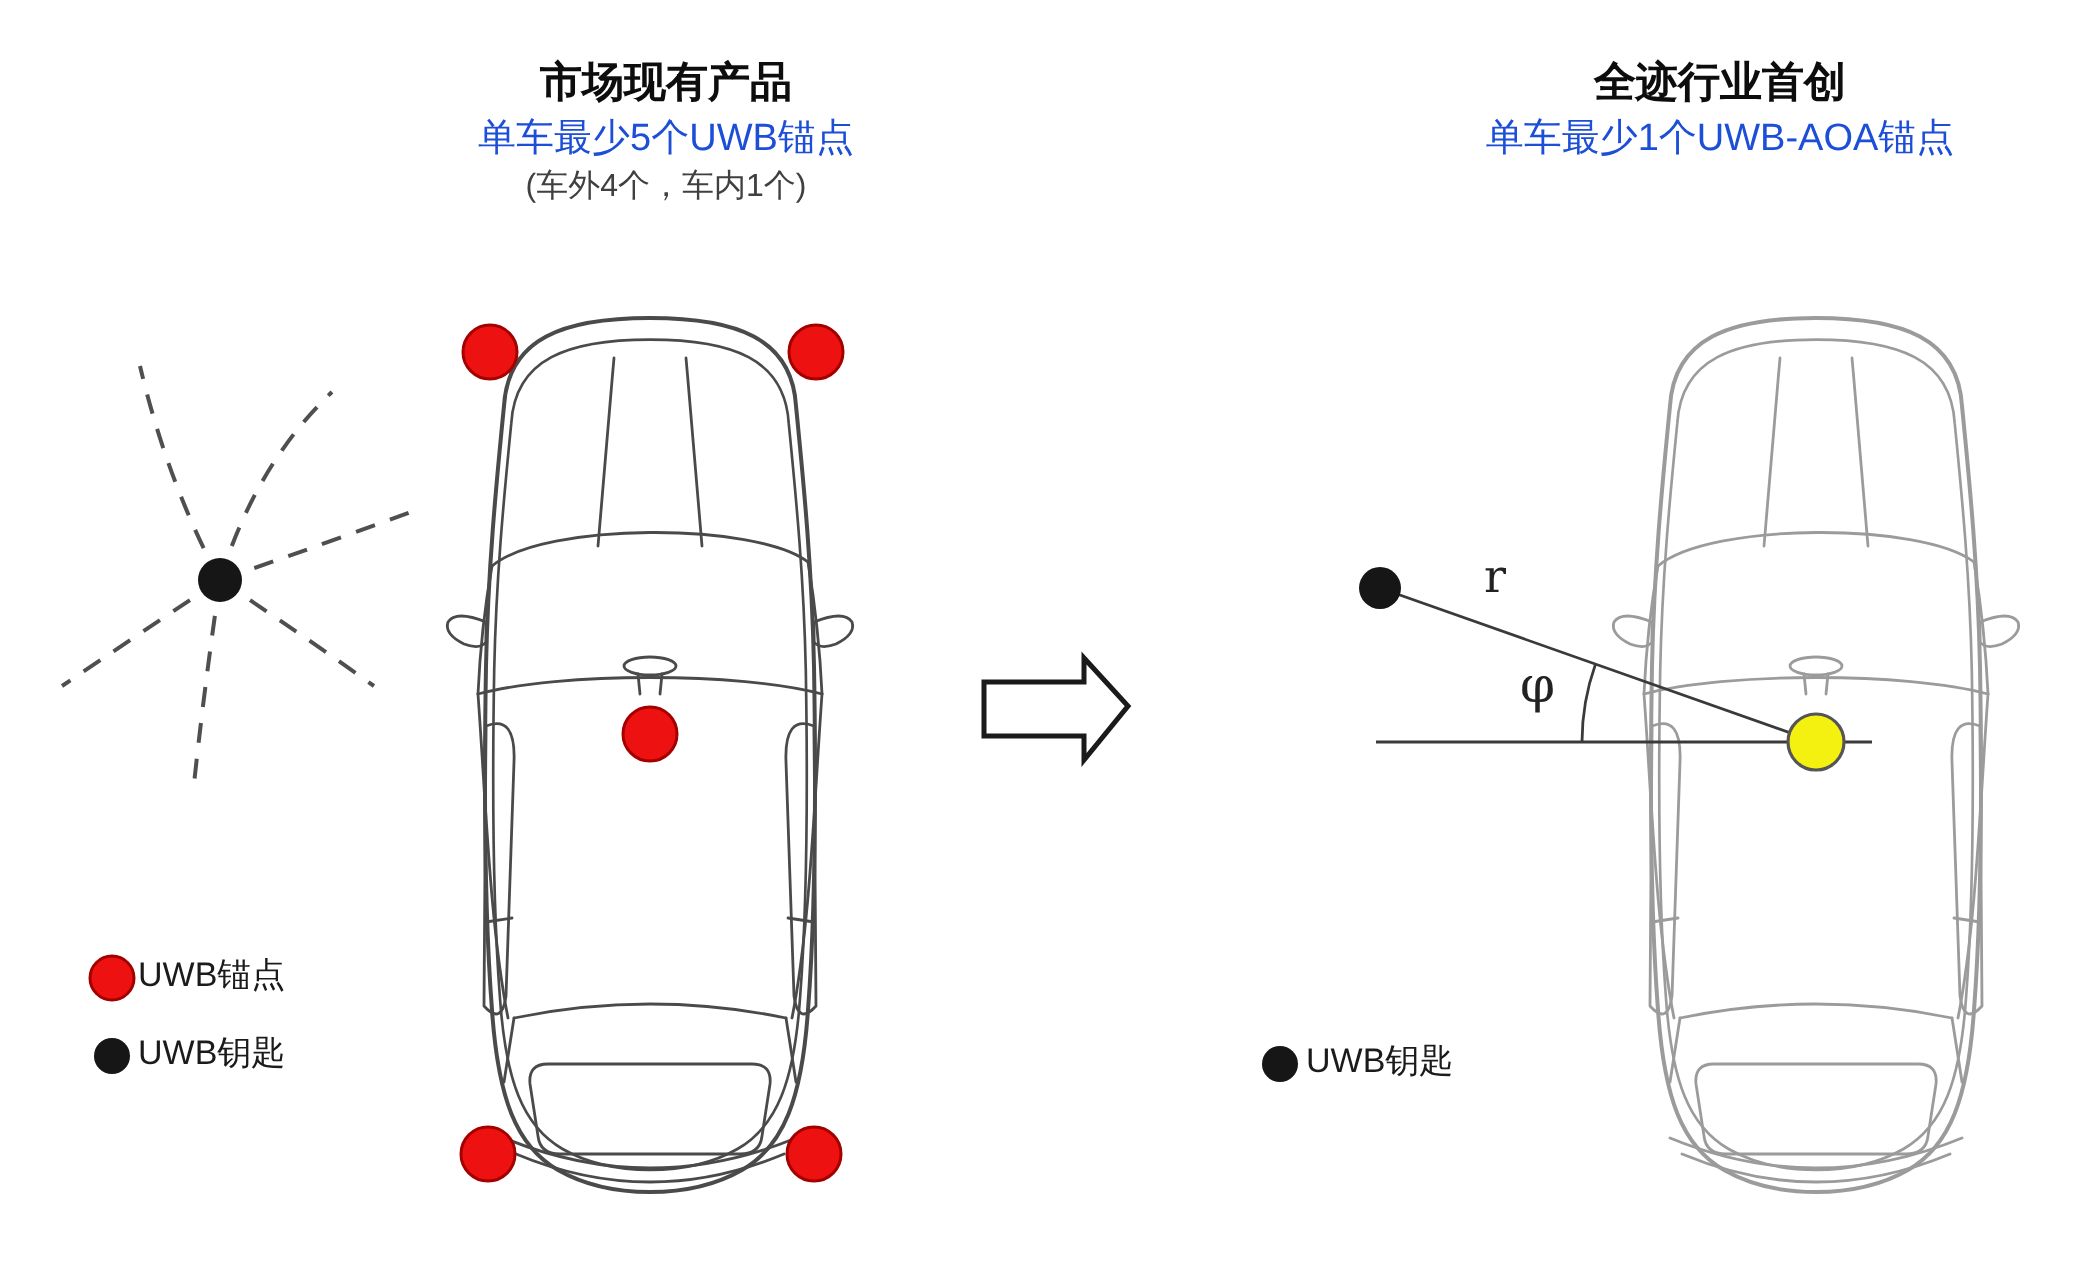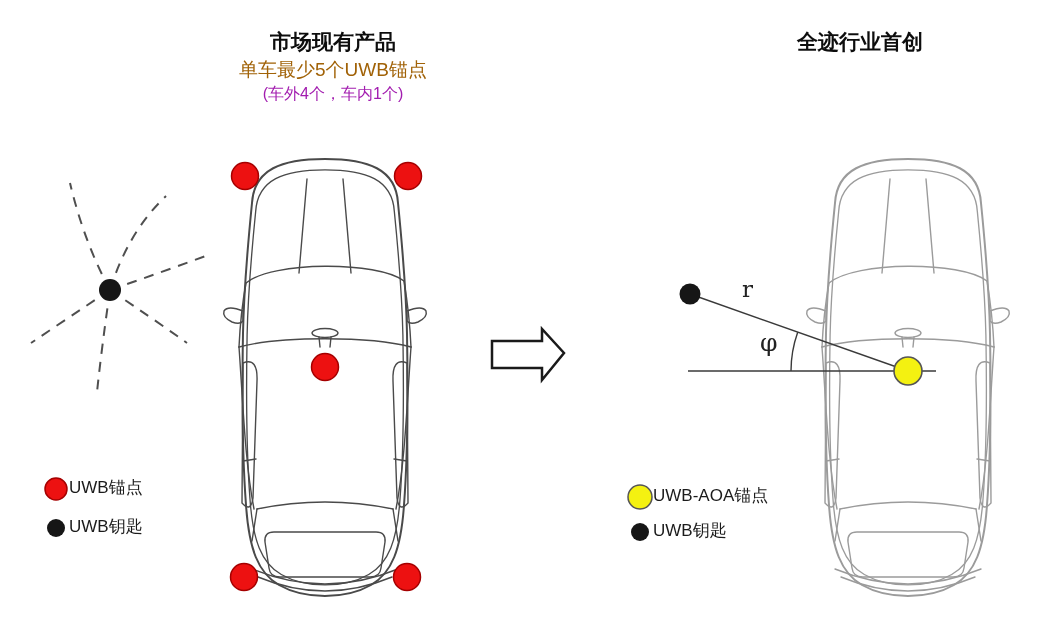--- a/index.html
+++ b/index.html
@@ -6,22 +6,22 @@
   .canvas{
     position:relative;
     width:1050px;height:632px;
     background:#ffffff;
     font-family:"Liberation Sans","DejaVu Sans",sans-serif;
     color:#161616;
     overflow:hidden;
   }
   .hdr{position:absolute;width:340px;text-align:center;}
   .hdr .title{font-size:21px;font-weight:bold;line-height:28px;color:#0d0d0d;}
-  .hdr .sub{font-size:19px;line-height:27px;color:#a16207;}
-  .hdr .note{font-size:16px;line-height:22px;color:#a21caf;}
+  .hdr .sub{font-size:19px;line-height:27px;color:#1d4ed8;}
+  .hdr .note{font-size:16px;line-height:22px;color:#404040;}
   .hdr-left{left:163px;top:28px;}
   .hdr-right{left:690px;top:28px;}
   svg.diagram{position:absolute;left:0;top:0;}
   .car-dark{color:#4a4a4a;}
   .car-light{color:#9b9b9b;}
   .legend-row{
     position:absolute;display:flex;align-items:flex-start;
     font-size:17px;color:#1b1b1b;white-space:nowrap;
   }
   .math{
@@ -38,20 +38,21 @@
 <div class="canvas">
 
   <div class="hdr hdr-left">
     <div class="title">市场现有产品</div>
     <div class="sub">单车最少5个UWB锚点</div>
     <div class="note">(车外4个，车内1个)</div>
   </div>
 
   <div class="hdr hdr-right">
     <div class="title">全迹行业首创</div>
+    <div class="sub">单车最少1个UWB-AOA锚点</div>
   </div>
 
   <svg class="diagram" width="1050" height="632" viewBox="0 0 1050 632">
 
     <defs>
 
       <g id="car-top" fill="none" stroke="currentColor" stroke-width="1.4" stroke-linecap="round" stroke-linejoin="round">
 
         <path stroke-width="2" d="M95,6 C138,6 166,16 168,50 C172,90 176,132 177,180
           C178,238 178,300 174,352 C171,396 162,420 141,432 C127,440 111,443 95,443
@@ -145,26 +146,20 @@
     <span>UWB锚点</span>
   </div>
 
   <div class="legend-row" style="left:43px;top:515px;">
     <svg width="26" height="26">
       <circle cx="13" cy="13" r="9" fill="#161616"></circle>
     </svg>
     <span>UWB钥匙</span>
   </div>
 
-  <div class="legend-row" style="left:627px;top:484px;">
-    <svg width="26" height="26">
-      <circle cx="13" cy="13" r="12" stroke="#555555" stroke-width="1.5" fill="#f4f111"></circle>
-    </svg>
-    <span>UWB-AOA锚点</span>
-  </div>
 
   <div class="legend-row" style="left:627px;top:519px;">
     <svg width="26" height="26">
       <circle cx="13" cy="13" r="9" fill="#161616"></circle>
     </svg>
     <span>UWB钥匙</span>
   </div>
 
 </div>
 

